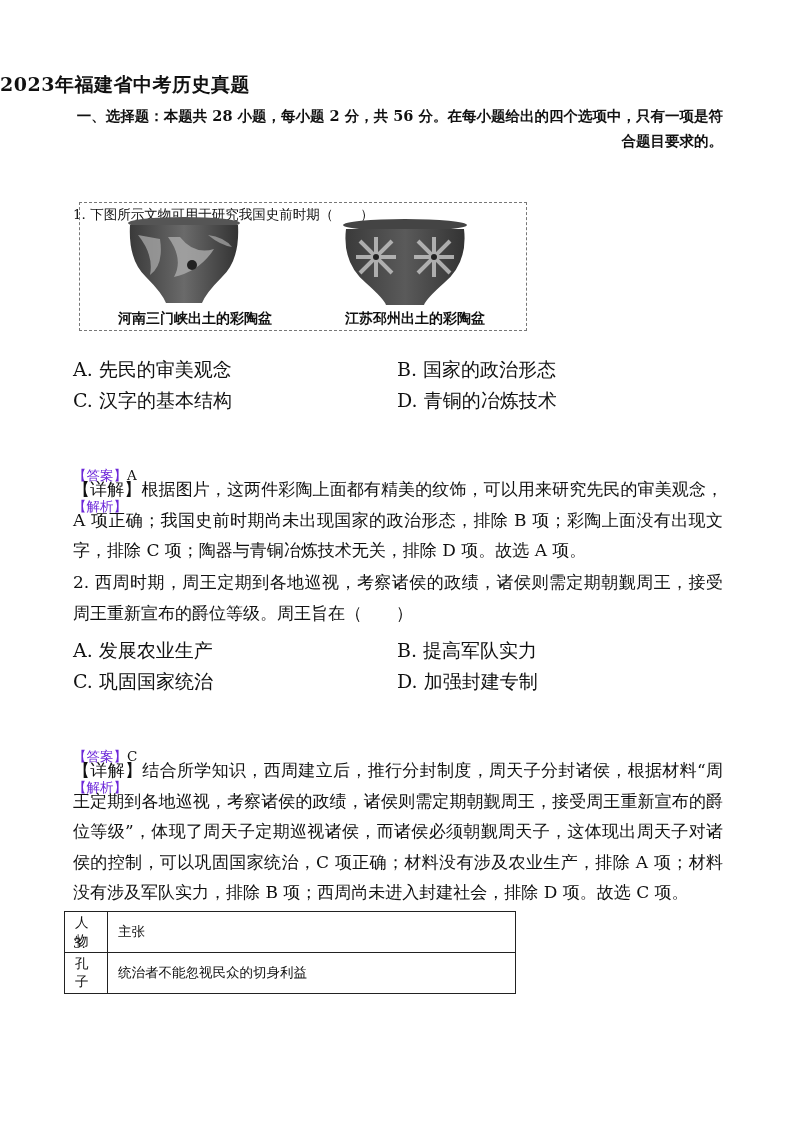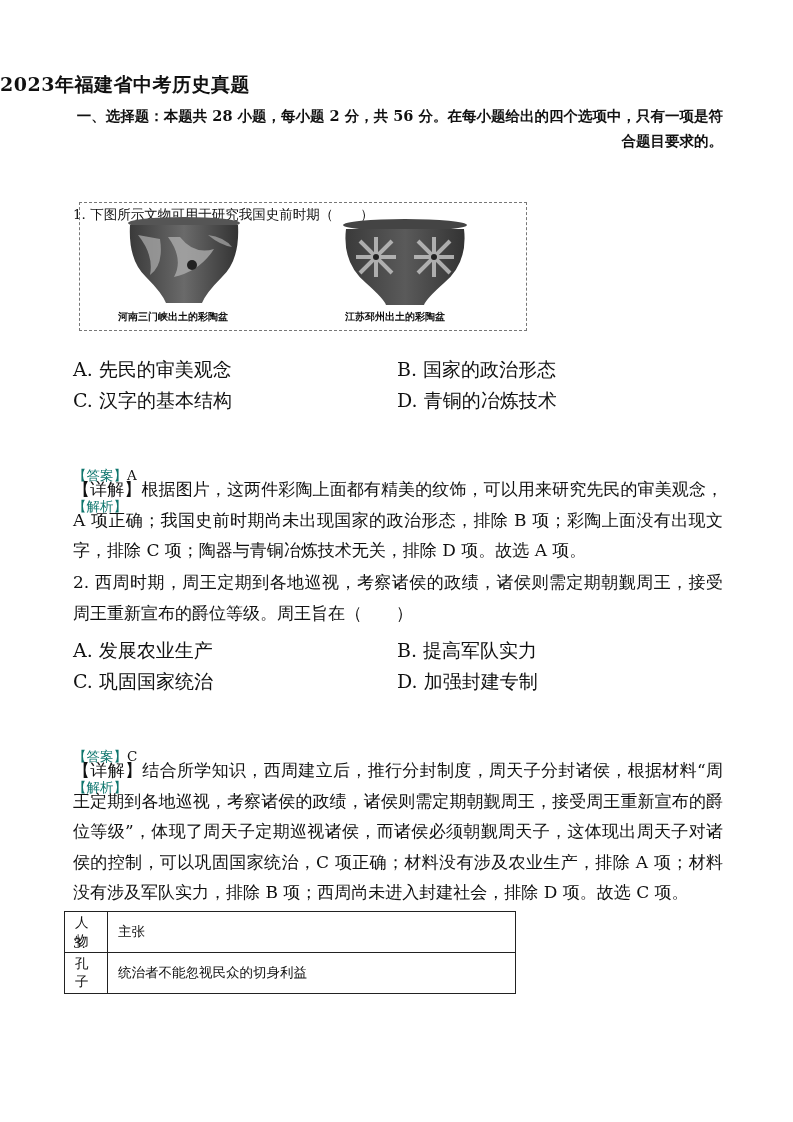--- a/index.html
+++ b/index.html
@@ -7,25 +7,25 @@
          font-family: "DejaVu Serif", "Liberation Serif", serif; color: #111; }
   .page { position: absolute; left: 0; top: 0; width: 793px; height: 1122px; }
   .title { position: absolute; left: 0; width: 793px; top: 72px; text-align: left;
            font-size: 19px; font-weight: bold; letter-spacing: 0.5px; }
   .section { position: absolute; left: 73px; width: 650px; top: 103px;
              font-size: 14.5px; font-weight: bold; line-height: 25px; text-align: right; }
   .line { position: absolute; left: 73px; font-size: 13.5px; white-space: nowrap; margin-top: 48px; }
   .para { position: absolute; left: 73px; width: 650px; font-size: 17px; line-height: 30.5px;
           text-align: justify; }
   .opt { position: absolute; font-size: 19px; white-space: nowrap; }
-  .lbl { color: #0f766e; }
+  .lbl { color: #6d28d9; }
   .figure { position: absolute; left: 79px; top: 202px; width: 448px; height: 129px;
             border: 1px dashed #777; box-sizing: border-box; }
   .pot { position: absolute; }
-  .cap { position: absolute; font-size: 10px; font-weight: bold; white-space: nowrap;
+  .cap { position: absolute; font-size: 14px; font-weight: bold; white-space: nowrap;
          font-family: "DejaVu Serif", serif; }
   table.t3 { position: absolute; left: 64px; top: 911px; width: 452px; border-collapse: collapse;
              font-size: 13.5px; }
   table.t3 td { border: 1px solid #222; height: 40px; padding: 0 10px; }
   table.t3 td.c1 { width: 22px; }
 </style>
 </head>
 <body>
 
 <div class="page">

